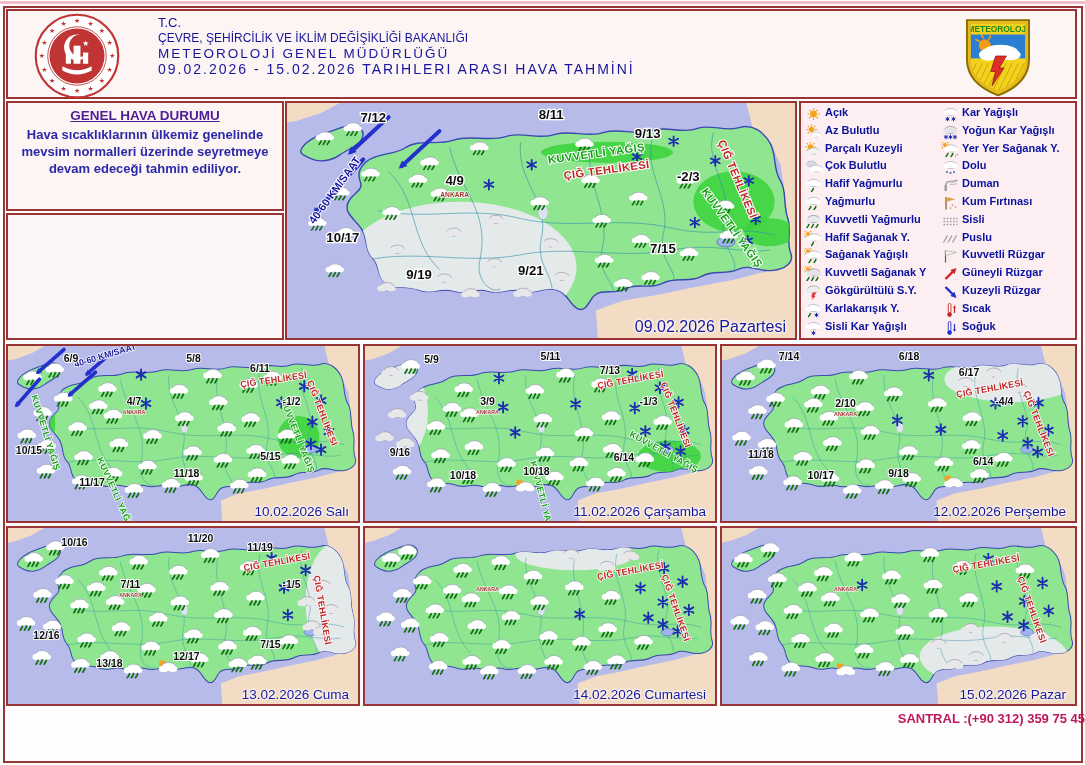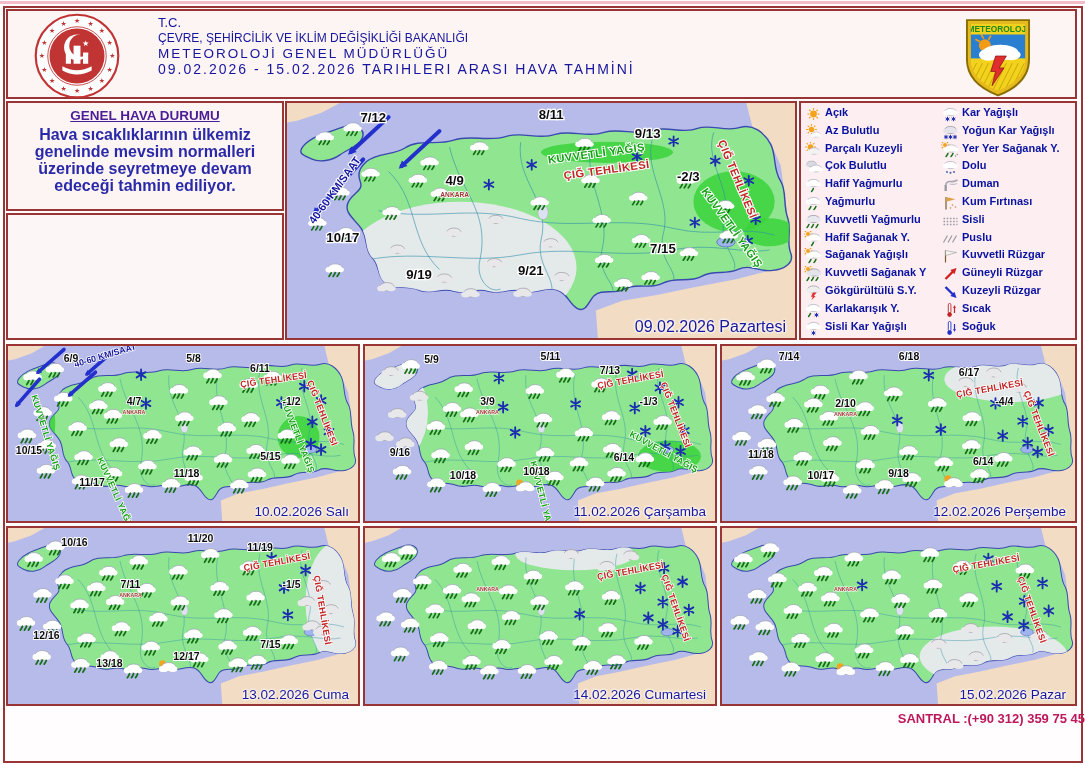--- a/index.html
+++ b/index.html
@@ -13,21 +13,21 @@
   #logo-left{left:26px;width:86px;height:86px;}
   #logo-right{right:38px;width:78px;height:86px;}
   .titles{position:absolute;left:150px;right:150px;top:4px;color:#16169e;font-weight:normal;}
   .titles .tc{font-size:13px;}
   .titles .l1{font-size:12px;margin-top:1px;}
   .titles .l2{font-size:13.5px;margin-top:1px;letter-spacing:2px;}
   .titles .dl{font-size:14px;margin-top:0;letter-spacing:2px;}
   
   #genel1{left:6px;top:101px;width:278px;height:110px;color:#2a2aa8;text-align:center;}
   #genel1 .gt{font-size:13.5px;font-weight:bold;text-decoration:underline;margin-top:5px;color:#4c1d95;}
-  #genel1 .gb{font-size:16px;font-weight:bold;line-height:17px;padding:3px 6px 0 6px;}
+  #genel1 .gb{font-size:13px;font-weight:bold;line-height:17px;padding:3px 6px 0 6px;}
   #genel2{left:6px;top:213px;width:278px;height:127px;background:#fdf6f6;}
   
   #legend{left:799px;top:101px;width:278px;height:239px;background:#fdeff1;display:flex;}
   .lcol{width:50%;padding-top:3px;}
   .lrow{display:flex;height:17.8px;padding-left:3px;white-space:nowrap;}
   .lrow .ltext{font-size:11px;font-weight:bold;color:#0912a0;margin-left:2px;}
   .licon{width:19px;height:16px;flex:0 0 19px;display:inline-block;}
   
   .map-panel{position:absolute;border:2px solid #9a3535;overflow:hidden;background:#b7bbea;box-sizing:border-box;}
   .map-canvas{position:absolute;inset:0;}

